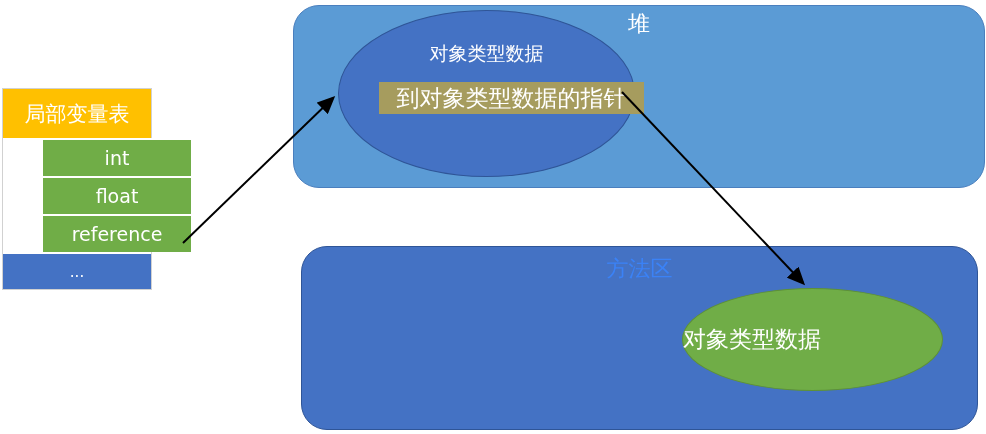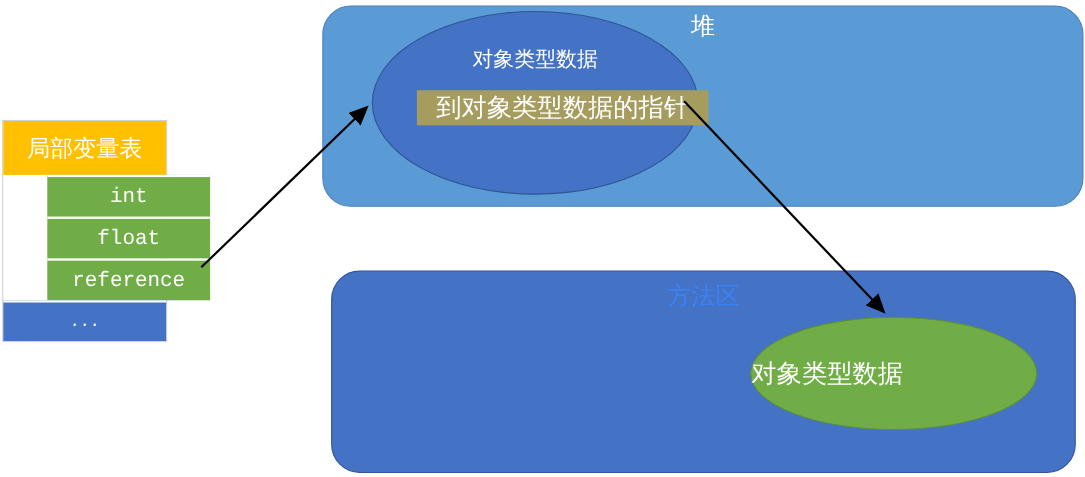--- a/index.html
+++ b/index.html
@@ -12,25 +12,24 @@
     position: relative;
     width: 986px;
     height: 434px;
     background: #ffffff;
     overflow: hidden;
   }
   
   .lv-table {
     position: absolute;
     left: 2px;
-    top: 109px;
+    top: 88px;
     width: 150px;
     border: 1px solid rgba(0,0,0,0.18);
     box-sizing: border-box;
-    font-family: Liberation Mono, monospace;
   }
   .lv-cell {
     box-sizing: border-box;
     width: 100%;
     color: #ffffff;
     text-align: center;
     display: flex;
     align-items: center;
     justify-content: center;
   }

